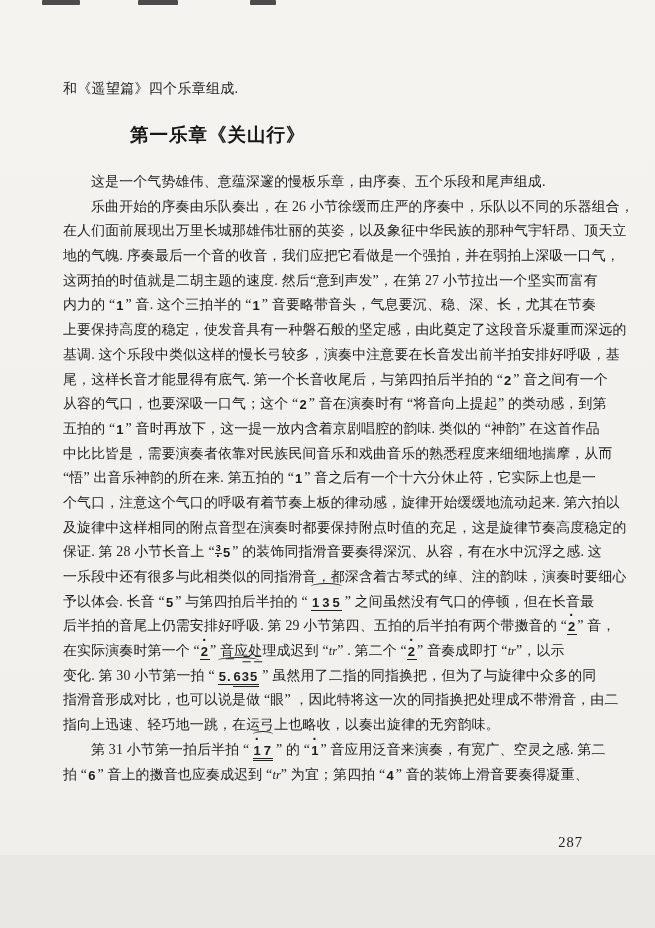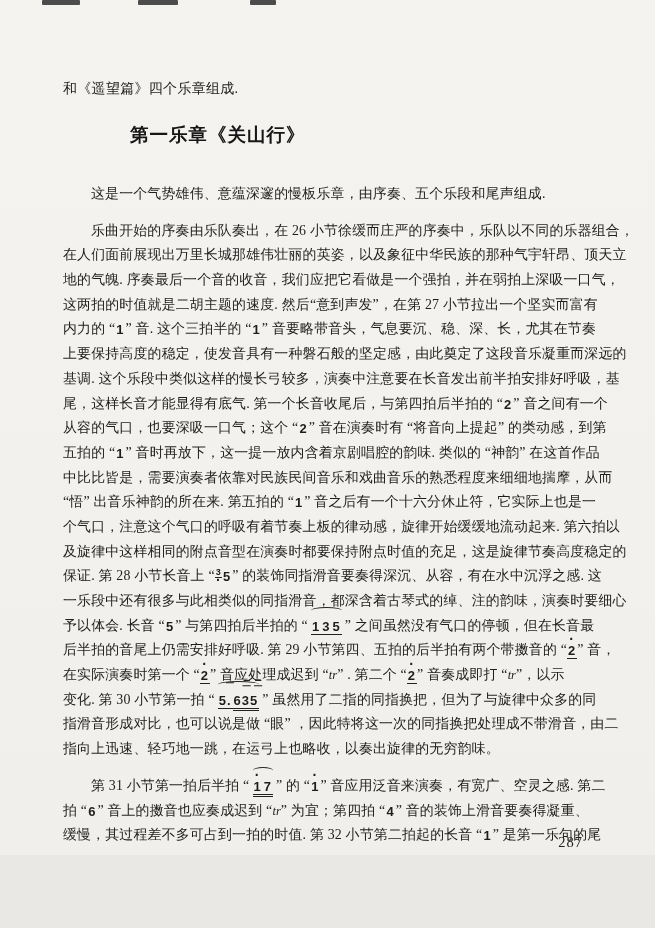--- a/index.html
+++ b/index.html
@@ -20,21 +20,21 @@
   .blot.b2{left:138px;width:40px;}
   .blot.b3{left:250px;width:26px;}
   .scanline{position:absolute;background:#2a2a2a;height:2px;left:100px;top:892px;width:293px;transform:rotate(-0.35deg);border-radius:1px;}
   .scanline2{position:absolute;background:#b9b6b0;height:1px;left:425px;top:889px;width:100px;}
   
   .preline{position:absolute;left:63px;top:80px;font-size:14px;color:#1d1d1d;letter-spacing:.3px;white-space:nowrap;}
   .heading{position:absolute;left:88px;top:122px;font-size:18.5px;font-weight:700;color:#161616;
     font-family:"Liberation Sans",sans-serif;letter-spacing:1px;white-space:nowrap;margin-left:42px;}
   .lines{position:absolute;left:63px;top:170px;width:540px;color:#1d1d1d;}
   .line{height:24.7px;line-height:24.7px;font-size:13.9px;white-space:nowrap;letter-spacing:.2px;}
-  .line.indent{padding-left:28px;margin-top:12px;}
+  .line.indent{padding-left:28px;}
   
   .n{font-weight:700;font-family:"Liberation Sans",sans-serif;font-size:13px;letter-spacing:1px;padding:0 1px;display:inline-block;line-height:14px;vertical-align:-1px;}
   .i{font-style:italic;font-weight:400;font-size:12.5px;letter-spacing:0;}
   .g{font-weight:700;font-family:"Liberation Sans",sans-serif;font-size:9px;display:inline-block;vertical-align:5px;line-height:9px;padding:0 1px;}
   .u1{border-bottom:1.4px solid #222;}
   .u2{border-bottom:3.5px double #222;}
   .hi,.lo{position:relative;}
   .hi::after{content:"\00B7";position:absolute;left:50%;transform:translateX(-50%);top:-10px;font-weight:700;font-size:14px;line-height:10px;}
   .g.lo::after{bottom:-8px;}
   .lo::after{content:"\00B7";position:absolute;left:50%;transform:translateX(-50%);bottom:-12px;font-weight:700;font-size:14px;line-height:10px;}
@@ -78,21 +78,20 @@
       <div class="line"><span>保证. 第 28 小节长音上 “</span><span class="g lo u1">3</span><span class="n">5</span><span>” 的装饰同指滑音要奏得深沉、从容，有在水中沉浮之感. 这</span></div>
       <div class="line"><span>一乐段中还有很多与此相类似的同指滑音，都深含着古琴式的绰、注的韵味，演奏时要细心</span></div>
       <div class="line"><span>予以体会. 长音 “</span><span class="n">5</span><span>” 与第四拍后半拍的 “</span><span class="arc"><span class="n u1">1</span><span class="n u1">3</span><span class="n u1">5</span></span><span>” 之间虽然没有气口的停顿，但在长音最</span></div>
       <div class="line"><span>后半拍的音尾上仍需安排好呼吸. 第 29 小节第四、五拍的后半拍有两个带擞音的 “</span><span class="n hi u1">2</span><span>” 音，</span></div>
       <div class="line"><span>在实际演奏时第一个 “</span><span class="n hi u1">2</span><span>” 音应处理成迟到 “</span><span class="i">tr</span><span>” . 第二个 “</span><span class="n hi u1">2</span><span>” 音奏成即打 “</span><span class="i">tr</span><span>”，以示</span></div>
       <div class="line"><span>变化. 第 30 小节第一拍 “</span><span class="arc"><span class="fing">一 二二</span><span class="n u1">5.</span><span class="n u2">635</span></span><span>” 虽然用了二指的同指换把，但为了与旋律中众多的同</span></div>
       <div class="line"><span>指滑音形成对比，也可以说是做 “眼” ，因此特将这一次的同指换把处理成不带滑音，由二</span></div>
       <div class="line"><span>指向上迅速、轻巧地一跳，在运弓上也略收，以奏出旋律的无穷韵味。</span></div>
       <div class="line indent"><span>第 31 小节第一拍后半拍 “</span><span class="arc"><span class="n u2 hi">1</span><span class="n u2">7</span></span><span>” 的 “</span><span class="n hi">1</span><span>” 音应用泛音来演奏，有宽广、空灵之感. 第二</span></div>
       <div class="line"><span>拍 “</span><span class="n">6</span><span>” 音上的擞音也应奏成迟到 “</span><span class="i">tr</span><span>” 为宜；第四拍 “</span><span class="n">4</span><span>” 音的装饰上滑音要奏得凝重、</span></div>
-      <div class="line"><span>缓慢，其过程差不多可占到一拍的时值. 第 32 小节第二拍起的长音 “</span><span class="n">1</span><span>” 是第一乐句的尾</span></div>
     </div>
 
   <div class="pagenum">287</div>
 
   <div class="scanline"></div>
   <div class="scanline2"></div>
 
   <div class="watermark">
     <span class="wm-name" style="color: rgb(168, 163, 154);">歌谱简谱网</span>
     <span class="wm-url" style="color: rgb(224, 106, 51);">jianpu.cn</span>

